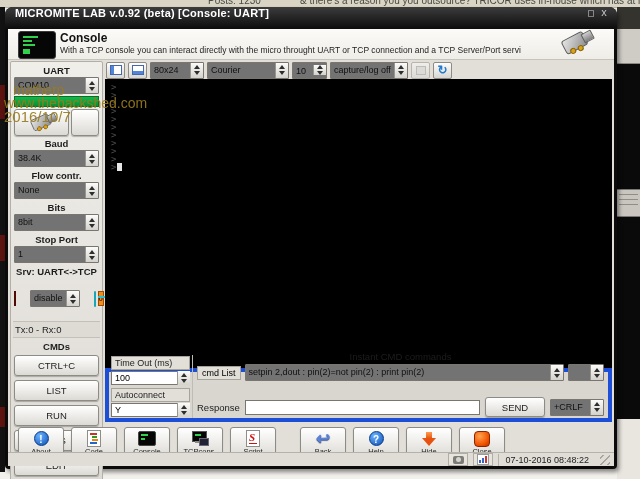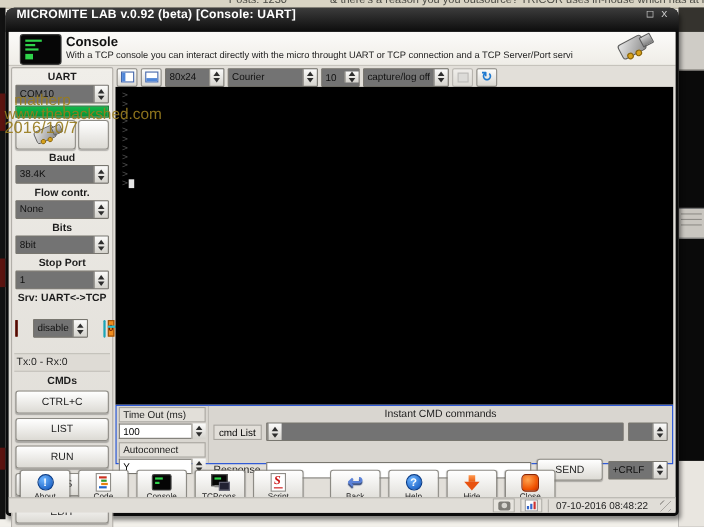--- a/index.html
+++ b/index.html
@@ -115,21 +115,21 @@
   .cursor { display:inline-block; width:5px; height:8px; background:#e6e6e6; vertical-align:bottom; margin-left:1px; }
 
   
   .watermark { position:absolute; left:4px; top:84px; z-index:60; pointer-events:none;
     color:rgba(152,124,30,.92); font-size:14px; line-height:13px; font-weight:normal; }
   .watermark .w1 { margin-left:9px; }
   .watermark .w3 { font-size:15px; }
 
   
   .bpanel { position:absolute; left:97px; top:308px; right:2px; height:54px;
-    background:#d9d6d0; border:1px solid #1d4ed8; box-sizing:border-box; display:flex; }
+    background:#d9d6d0; border:4px solid #1d4ed8; box-sizing:border-box; display:flex;align-items:flex-end; }
   .bp-left { width:84px; border-right:1px solid #bfbcb6; padding:1px 2px; box-sizing:border-box; }
   .plabel { border:1px solid #a7a49e; background:#e2dfd9; font-size:9px; color:#1d1d1d; padding:1px 3px; white-space:nowrap; }
   .spin { display:flex; height:14px; margin-top:1px; }
   .spin .sval { flex:1; background:#fff; border:1px solid #78766f; border-right:none; font-size:9px; padding:1px 3px 0 3px; }
   .bp-right { flex:1; padding:1px 4px; box-sizing:border-box; }
   .instant-hdr { text-align:center; font-size:9.5px; color:#1d1d1d; padding:1px 0 2px 0; }
   .cmd-row { display:flex; align-items:center; gap:4px; margin-bottom:16px; }
   .cmdlist-btn { font-size:9px; padding:1px 4px; border:1px solid #a7a49e; background:#e2dfd9; white-space:nowrap; }
   .cmd-row .select.grow { flex:1; }
   .cmd-row .select.small { width:34px; }
@@ -392,20 +392,21 @@
                 <i class="tri-up"></i>
                 <i class="tri-dn"></i>
               </div>
           </div>
         </div>
         <div class="bp-right">
           <div class="instant-hdr">Instant CMD commands</div>
           <div class="cmd-row">
             <div class="cmdlist-btn">cmd List</div>
             <div class="select grow">
+              <div class="val">setpin 2,dout : pin(2)=not pin(2) : print pin(2)</div>
               <div class="stepper">
                   <i class="tri-up"></i>
                   <i class="tri-dn"></i>
                 </div>
             </div>
             <div class="select small">
               <div class="val"></div>
               <div class="stepper">
                   <i class="tri-up"></i>
                   <i class="tri-dn"></i>

